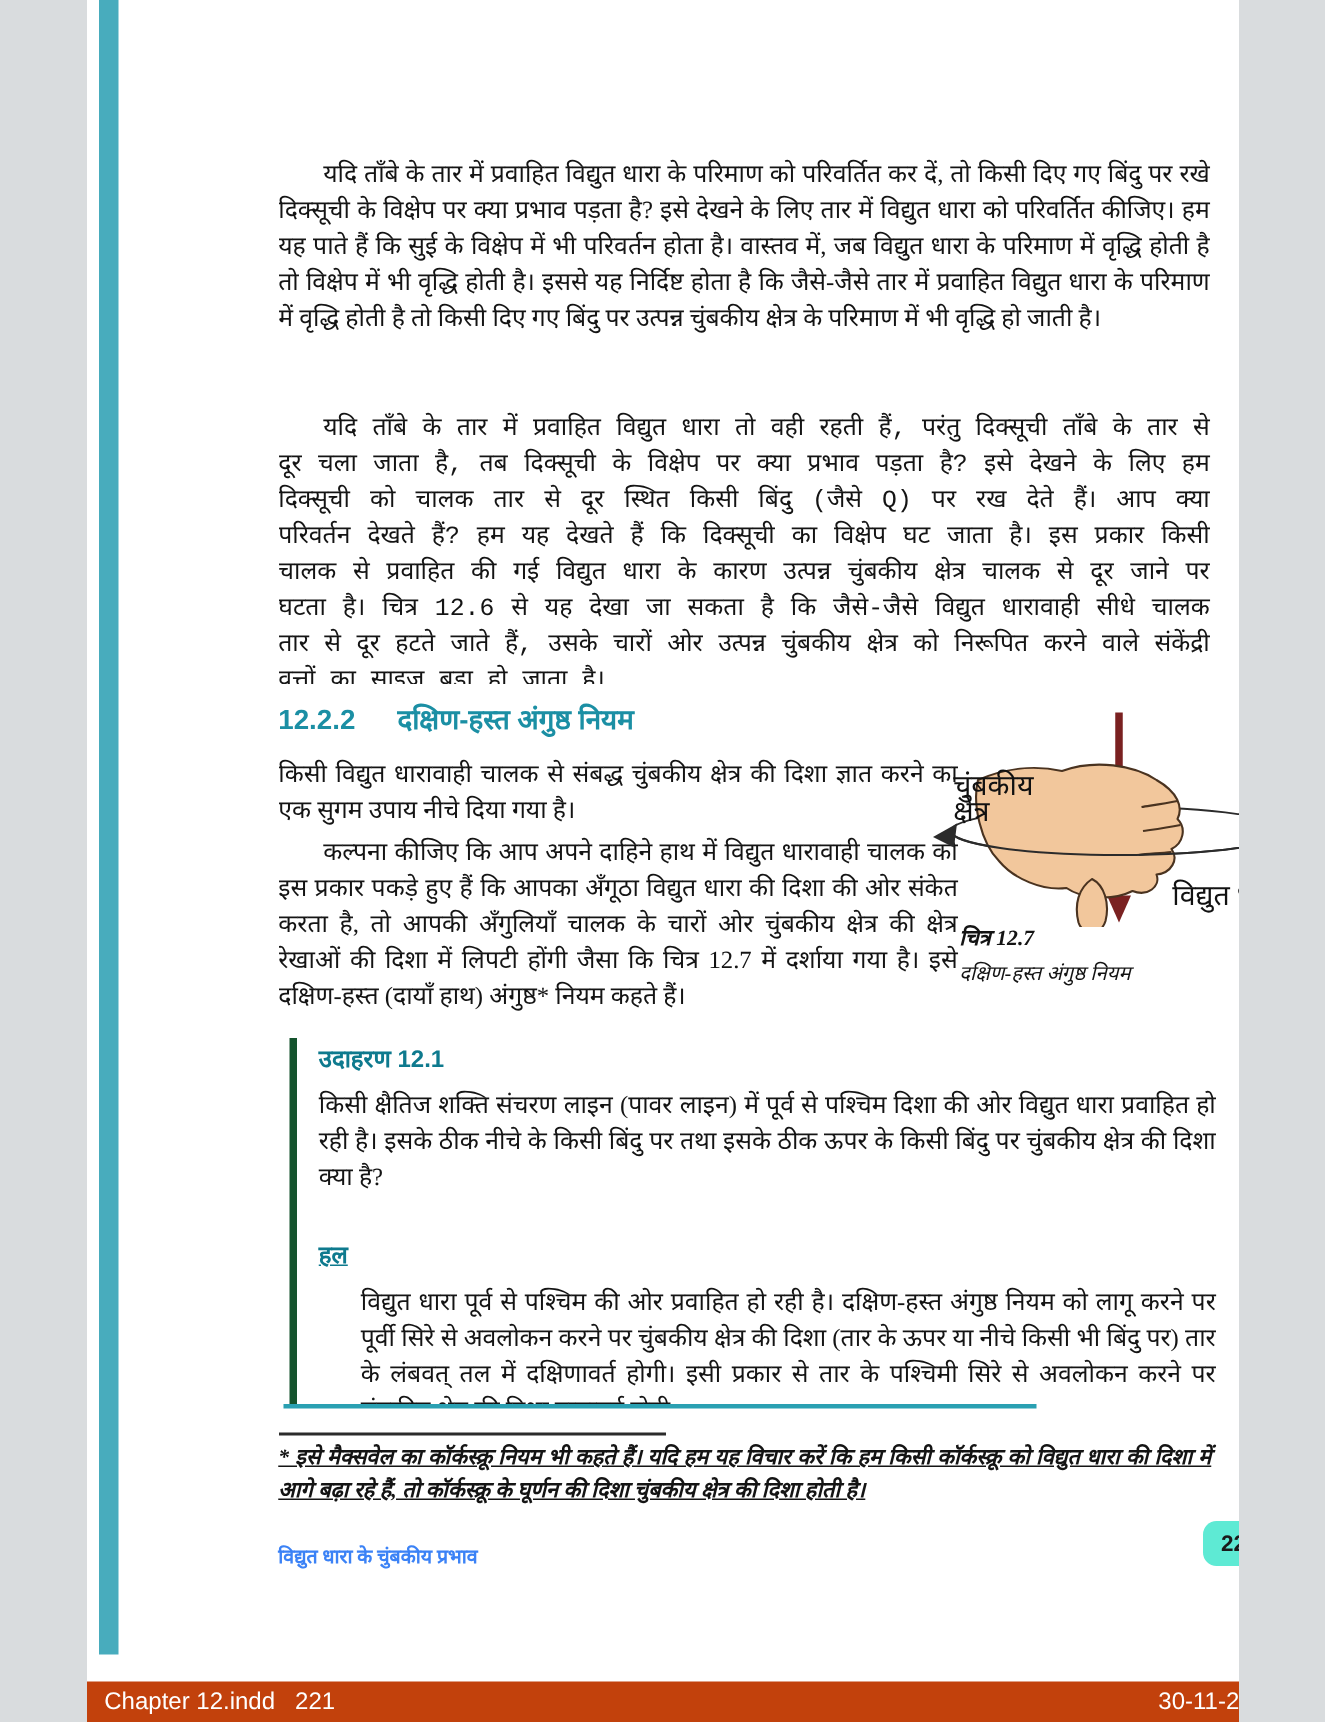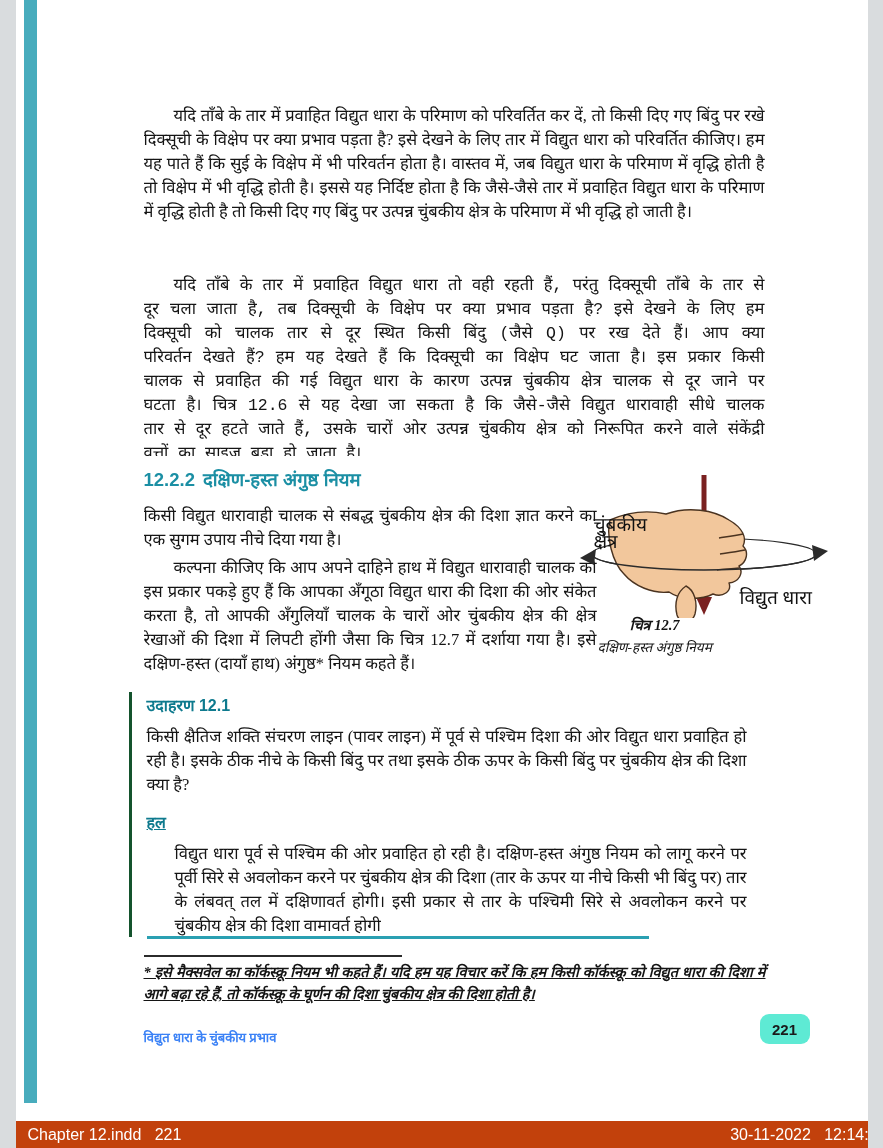--- a/index.html
+++ b/index.html
@@ -1,52 +1,52 @@
 <!DOCTYPE html>
 <html lang="hi"><head>
 <meta charset="utf-8">
 <title>NCERT Page 221</title>
 <style>
   html,body{margin:0;padding:0;}
   body{background:#d9dcde;font-family:"Liberation Serif","DejaVu Serif",serif;color:#141414;}
-  #page{position:relative;width:852px;height:1148px;background:#ffffff;margin:0 auto;overflow:hidden;}
+  #page{position:relative;width:768px;height:1148px;background:#ffffff;margin:0 auto;overflow:hidden;}
   .abs{position:absolute;}
 
   .leftbar{left:8px;top:0;width:13px;height:1103px;background:#48acbd;}
 
   .body-text{font-size:16.5px;line-height:24px;text-align:justify;margin:0;}
   .indent{text-indent:30px;}
 
   #para1{left:128px;top:104px;width:621px;height:168px;overflow:hidden;}
   #para2{left:128px;top:274px;width:621px;height:182px;overflow:hidden;font-family:Liberation Mono, monospace;}
 
   .section-heading{left:128px;top:466px;width:480px;margin:0;font-family:"Liberation Sans",sans-serif;
     font-size:18.5px;font-weight:700;color:#1b8fa4;}
-  .section-heading .num{margin-right:8px;}
+  .section-heading .num{margin-right:28px;}
 
   #para3{left:128px;top:504px;width:453px;height:52px;overflow:hidden;}
   #para4{left:128px;top:556px;width:453px;height:136px;overflow:hidden;}
 
   
   #fig127{left:552px;top:470px;width:328px;height:202px;margin:0;}
   #fig127 svg{position:absolute;left:0;top:0;}
   .fig-label{position:absolute;font-size:19px;line-height:17px;color:#111;margin-left:24px;}
   .pre-line{white-space:pre-line;}
   #lbl-field{left:2px;top:46px;width:72px;}
   #lbl-current{left:148px;top:119px;white-space:nowrap;}
   #fig127 figcaption{position:absolute;left:30px;top:144px;}
-  .fig-cap-num{font-weight:700;font-style:italic;font-size:14.5px;text-align:center;}
+  .fig-cap-num{font-weight:700;font-style:italic;font-size:14.5px;}
   .fig-cap-text{font-style:italic;font-size:13.5px;margin-top:4px;}
 
   
-  #example{left:113px;top:692px;width:618px;height:245px;border-left:3px solid #14532d;
+  #example{left:135px;top:692px;width:618px;height:245px;border-left:5px solid #14532d;
     padding:2px 0 0 15px;box-sizing:border-box;overflow:hidden;}
   #example h3{margin:0;font-family:"Liberation Sans",sans-serif;font-size:16px;font-weight:700;color:#0e7a8e;}
   #example .ex-body{margin:9px 0 0 0;}
-  #example #sol-head{margin-top:14px;text-decoration:underline;}
+  #example #sol-head{margin-top:28px;text-decoration:underline;}
   #example .sol-body{margin-top:9px;margin-left:28px;}
   #example-underline{left:131px;top:936px;width:502px;height:3px;background:#2aa0b2;}
 
   
   #footnote-rule{left:128px;top:955px;width:258px;height:2px;background:#2b2b2b;}
   #footnote{left:128px;top:962px;width:622px;margin:0;font-style:italic;font-weight:600;
     font-size:14.5px;line-height:21.5px;text-align:justify;text-decoration:underline;}
 
   
   #footer-title{left:128px;top:1028px;font-size:13px;font-weight:700;color:#3b82f6;}

